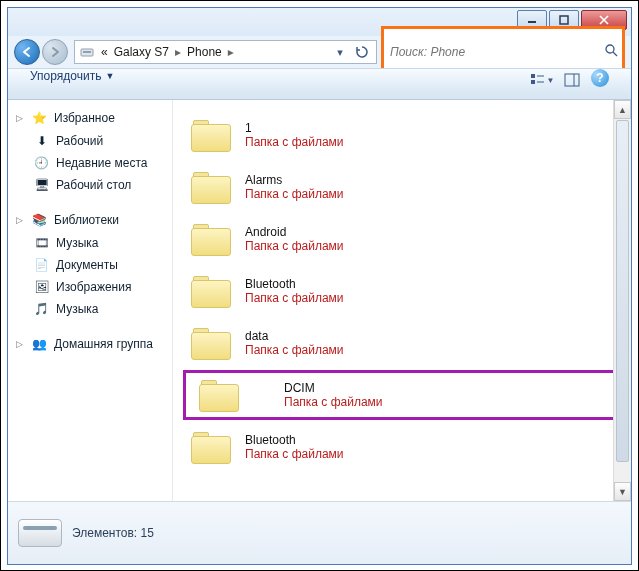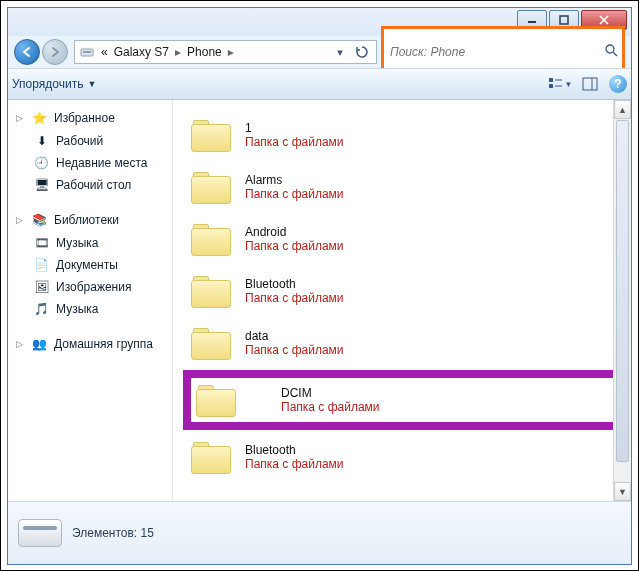--- a/index.html
+++ b/index.html
@@ -110,22 +110,22 @@
     border:none;outline:none;width:100%;font-style:italic;color:#888;font-size:12px;
     background:transparent;
   }
   .searchbox .mag { color:#3b5a86; font-size:12px; margin-left:4px;}
   
   .toolbar {
     height:30px;
     background:linear-gradient(#f7fbff,#e0ecf7 60%,#d6e5f2);
     border-top:1px solid #c9d8e6;
     border-bottom:1px solid #b9c9da;
-    display:flex;align-items:center;
-    padding:0 4px;
+    display:flex;align-items:flex-start;
+    padding:0 22px;
     color:#1a3e6e;
   }
   .toolbar .org { display:flex;align-items:center;gap:4px;cursor:pointer;}
   .toolbar .spacer{flex:1;}
   .toolbar .tool {
     width:26px;height:22px;display:flex;align-items:center;justify-content:center;
     margin-left:4px;color:#3b5a86;cursor:pointer;font-size:13px;
   }
   .toolbar .help {
     width:18px;height:18px;border-radius:50%;
@@ -180,22 +180,22 @@
     background:#f6e69d;border-radius:2px 2px 0 0;border:1px solid #d8c669;
   }
   .folder-icon .body {
     position:absolute;left:0;top:6px;right:0;bottom:0;
     background:linear-gradient(#fdf4c2,#f1dd80);
     border:1px solid #d8c669;border-radius:3px;
   }
   .folder-text .name { color:#111; font-size:12px;}
   .folder-text .sub  { color:#b91c1c; font-size:12px;}
   .highlight {
-    border:8px solid #a21caf;
-    padding:5px 5px;
+    border:3px solid #a21caf;
+    padding:5px 13px;
     gap:45px;
   }
   
   .scrollbar {
     position:absolute;right:0;top:0;bottom:0;width:17px;
     background:#f0f0f0;border-left:1px solid #dcdcdc;
   }
   .scrollbar .btn {
     height:17px;background:linear-gradient(#fdfdfd,#e6e6e6);
     border:1px solid #c8c8c8;display:flex;align-items:center;justify-content:center;

